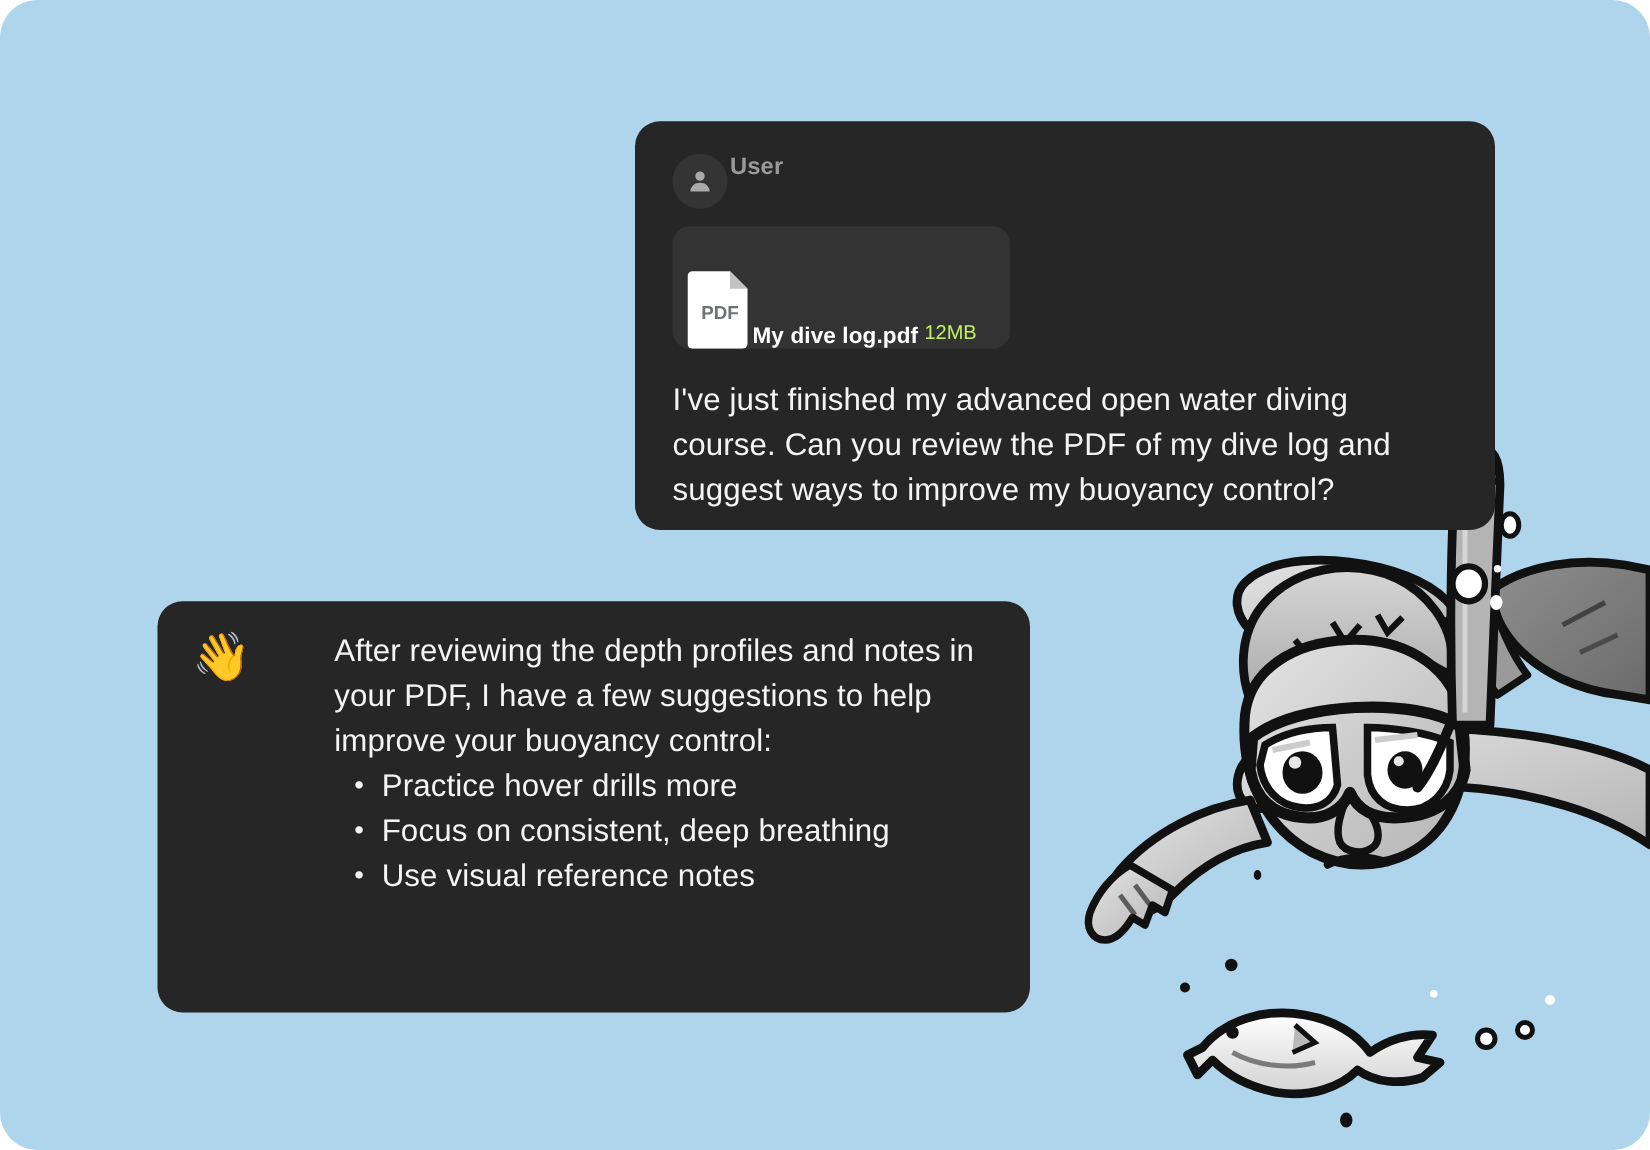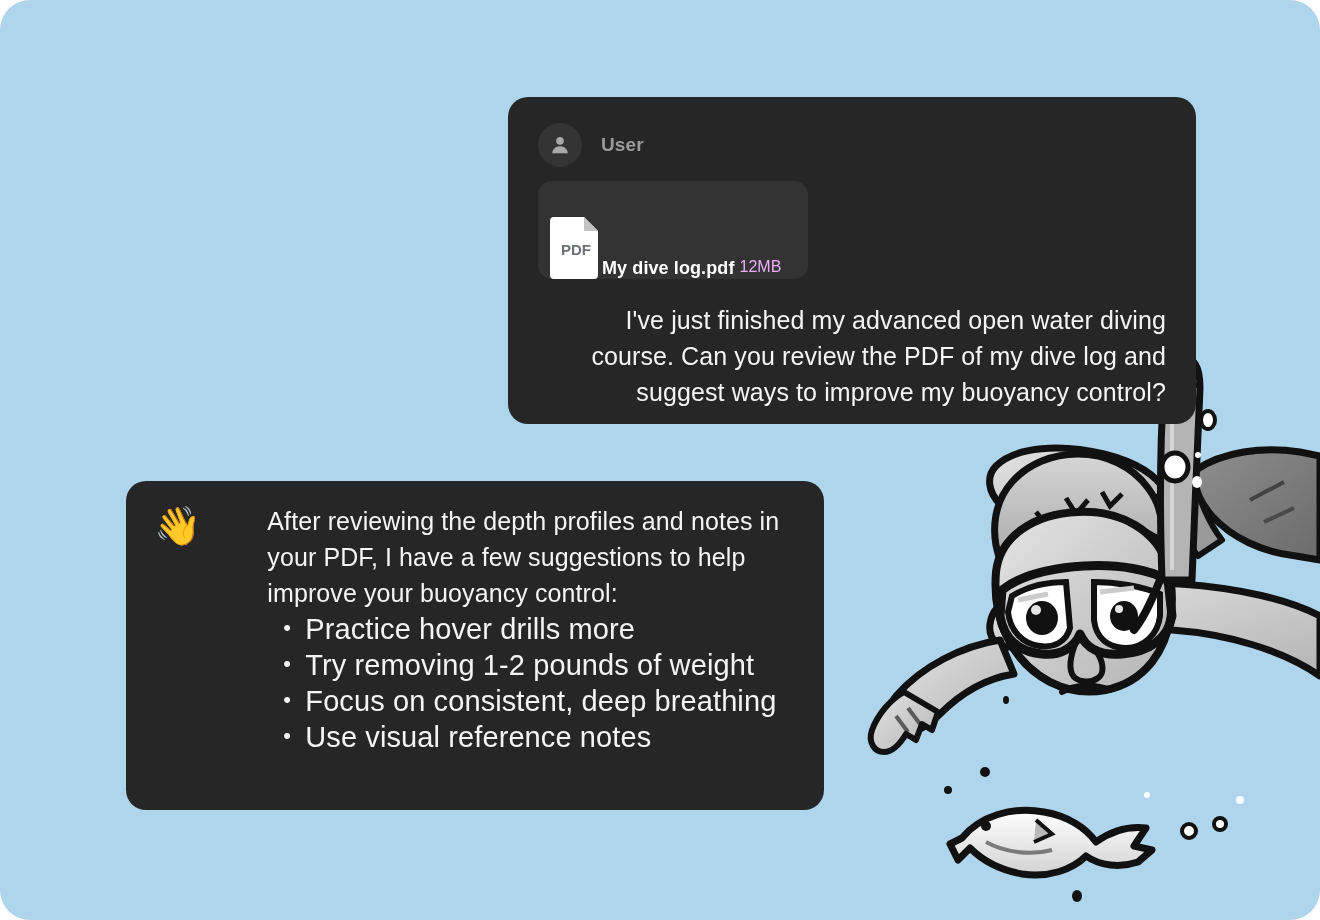--- a/index.html
+++ b/index.html
@@ -52,22 +52,21 @@
     left: 126px;
     top: 481px;
     width: 698px;
     height: 329px;
     padding: 22px 26px 0 28px;
   }
 
   
   .msg-header {
     display: flex;
-    align-items: center;
-    gap: 19px;
+    gap: 2px;
     height: 44px;
   }
   .avatar {
     width: 44px;
     height: 44px;
     border-radius: 50%;
     background: #343434;
     display: flex;
     align-items: center;
     justify-content: center;
@@ -103,31 +102,30 @@
   .pdf-icon svg { display: block; }
   .attach-meta { display: flex; flex-direction: row; gap: 5px; }
   .attach-name {
     font-size: 18px;
     font-weight: bold;
     color: #ffffff;
     letter-spacing: 0.1px;
   }
   .attach-size {
     font-size: 16px;
-    color: #f0abfc;
+    color: #bef264;
   }
 
   
   .msg-text {
     margin-top: 23px;
     font-size: 25px;
     line-height: 36px;
     color: #f4f4f4;
     letter-spacing: 0.1px;
-    text-align: right;
   }
 
   .assistant-body {
     display: flex;
     align-items: flex-start;
     gap: 22px;
   }
   .wave-emoji {
     font-size: 38px;
     line-height: 42px;
@@ -143,21 +141,21 @@
     margin-left: 44px;
   }
   .assistant-intro { margin: 0; }
   .suggestion-list {
     margin: 0;
     padding-left: 38px;
     list-style: none;
   }
   .suggestion-list li {
     position: relative;
-    font-size: 29px;
+    font-size: 25px;
     line-height: 36px;
     color: #f4f4f4;
   }
   .suggestion-list li::before {
     content: "\2022";
     position: absolute;
     left: -22px;
     top: -1px;
     font-size: 22px;
     color: #f4f4f4;
@@ -315,21 +313,20 @@
     <div class="msg-text">I've just finished my advanced open water diving course. Can you review the PDF of my dive log and suggest ways to improve my buoyancy control?</div>
   </div>
 
   <div class="bubble" id="assistant-bubble">
     <div class="assistant-body">
       <span class="wave-emoji">👋</span>
       <div class="assistant-text">
         <p class="assistant-intro">After reviewing the depth profiles and notes in your PDF, I have a few suggestions to help improve your buoyancy control:</p>
         <ul class="suggestion-list">
           <li>Practice hover drills more</li>
-          <li>Try removing 1-2 pounds of weight</li>
           <li>Focus on consistent, deep breathing</li>
           <li>Use visual reference notes</li>
         </ul>
       </div>
     </div>
   </div>
 
 </div>
 
 </body></html>

